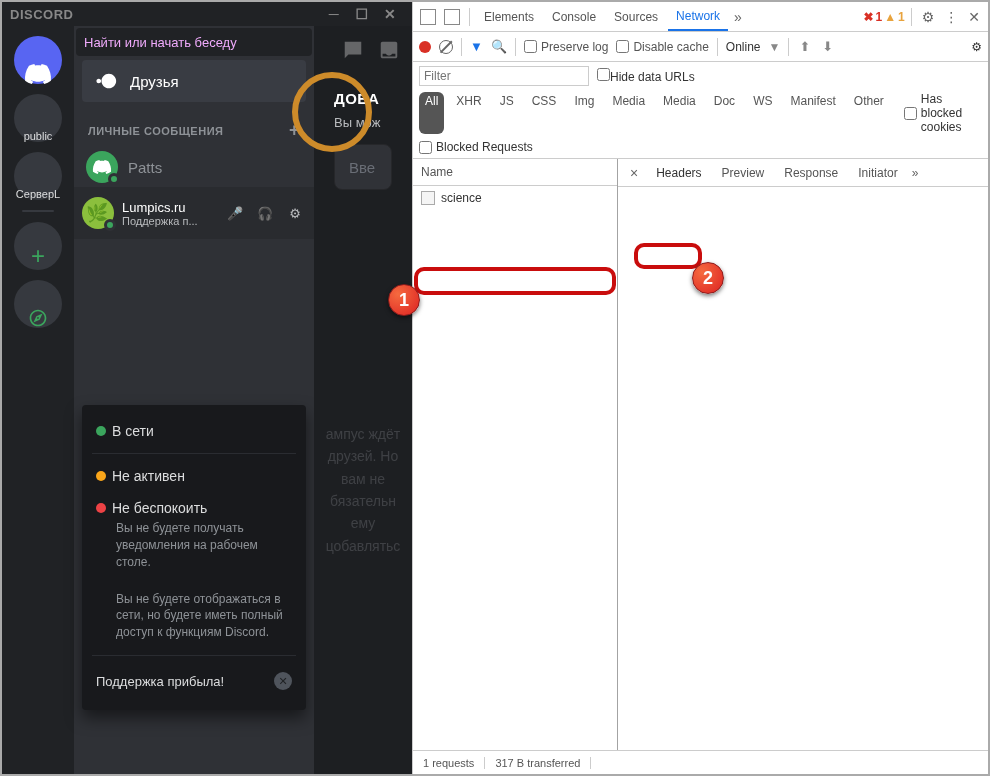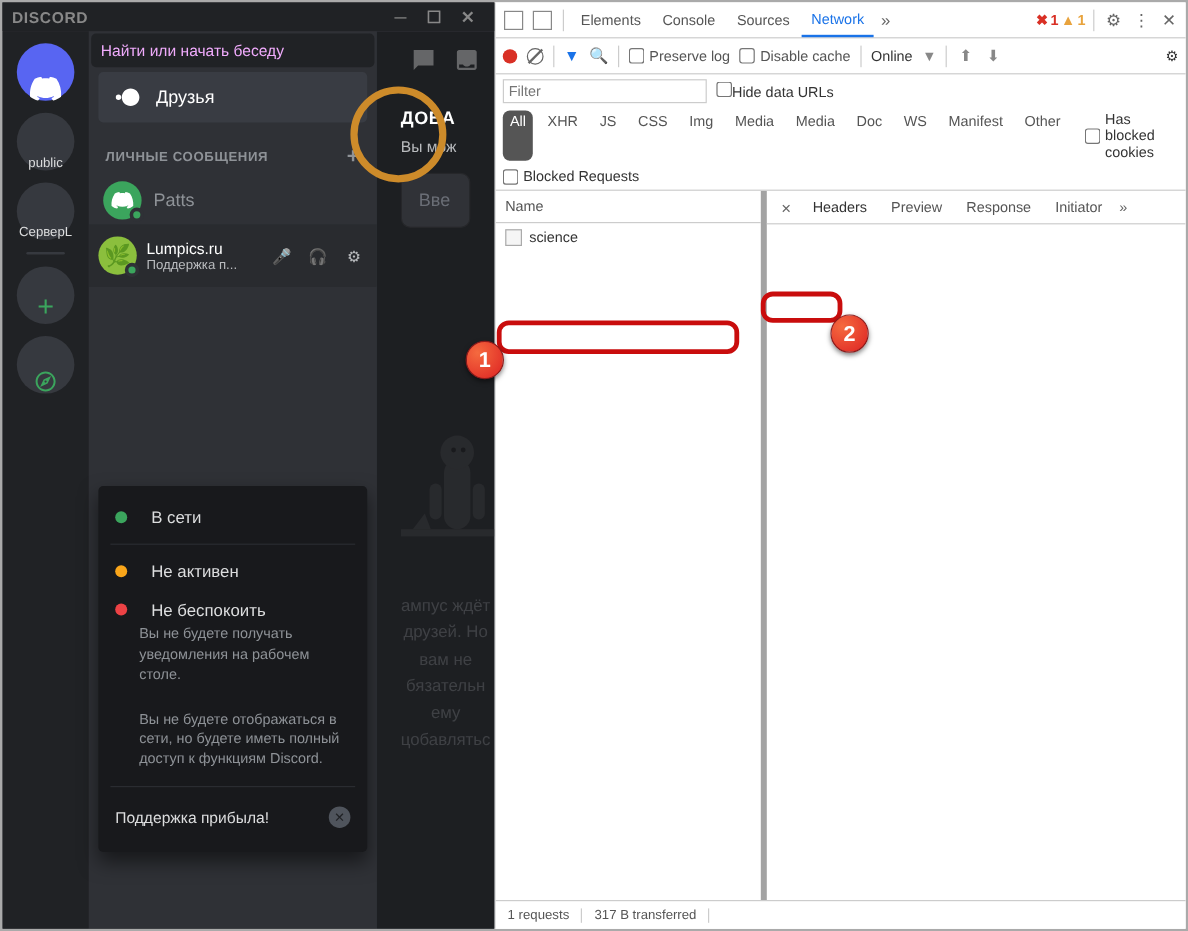--- a/index.html
+++ b/index.html
@@ -25,41 +25,41 @@
 .friends-tab{display:flex;align-items:center;padding:10px 14px;color:#fff;font-size:15px;font-weight:500;gap:12px;background:#393c43;margin:2px 8px;border-radius:4px}
 .friends-tab svg{width:22px;height:22px;fill:#fff}
 .dm-header{display:flex;align-items:center;justify-content:space-between;padding:16px 14px 6px;color:#8e9297;font-size:11px;font-weight:600;letter-spacing:.5px}
 .dm-header .plus{font-size:18px;cursor:pointer}
 .dm-item{display:flex;align-items:center;padding:4px 12px;gap:10px;color:#8e9297;font-size:15px;cursor:pointer}
 .dm-item .avatar{width:32px;height:32px;border-radius:50%;background:#3ba55d;display:flex;align-items:center;justify-content:center;position:relative}
 .dm-item .avatar svg{width:20px;height:14px;fill:#fff}
 .status-dot{position:absolute;bottom:-2px;right:-2px;width:12px;height:12px;border-radius:50%;background:#3ba55d;border:3px solid #2f3136}
 .status-menu{position:absolute;left:8px;right:8px;bottom:64px;background:#18191c;border-radius:4px;padding:10px 0;color:#b9bbbe;font-size:13px;box-shadow:0 8px 16px rgba(0,0,0,.5)}
 .status-item{padding:8px 14px;cursor:pointer}
-.status-item .title{display:flex;align-items:center;gap:20px;color:#dcddde;font-size:14px}
+.status-item .title{display:flex;align-items:center;gap:6px;color:#dcddde;font-size:14px}
 .status-item .desc{color:#8e9297;font-size:12px;margin-top:4px;margin-left:20px;line-height:1.4}
 .status-bullet{width:10px;height:10px;border-radius:50%}
 .status-sep{height:1px;background:#2a2c31;margin:6px 10px}
 .status-support{display:flex;align-items:center;justify-content:space-between;padding:10px 14px;color:#dcddde;font-size:13px}
 .status-support .close{width:18px;height:18px;border-radius:50%;background:#4f545c;display:flex;align-items:center;justify-content:center;font-size:11px;color:#202225}
 .user-panel{height:52px;background:#292b2f;display:flex;align-items:center;padding:0 8px;gap:8px;color:#fff;font-size:13px}
 .user-panel .avatar{width:32px;height:32px;border-radius:50%;background:#8bbf3d;position:relative;display:flex;align-items:center;justify-content:center;font-size:18px}
 .user-panel .name{flex:1;overflow:hidden}
 .user-panel .name .u{font-weight:400;font-size:13px}
 .user-panel .name .s{font-size:11px;color:#b9bbbe;white-space:nowrap;overflow:hidden;text-overflow:ellipsis}
 .user-panel .icon{width:22px;text-align:center;color:#b9bbbe;cursor:pointer}
 .main-area{flex:1;background:#36393f;display:flex;flex-direction:column;overflow:hidden;position:relative}
 .main-header{height:48px;display:flex;align-items:center;justify-content:flex-end;padding:0 12px;gap:14px}
 .main-header svg{width:22px;height:22px;fill:#b9bbbe}
 .overlay{position:absolute;inset:0;background:rgba(0,0,0,.45)}
 .add-friend{padding:16px 20px;color:#fff;position:relative;z-index:1}
 .add-friend h2{font-size:15px;font-weight:700;letter-spacing:.5px;margin-bottom:8px}
 .add-friend p{font-size:13px;color:#b9bbbe;margin-bottom:14px}
 .add-friend .input{height:46px;border:1px solid #26272a;border-radius:8px;background:#303237;display:flex;align-items:center;padding:0 14px;color:#6a6e76;font-size:15px}
-.wumpus-area{flex:1;display:flex;flex-direction:column;align-items:flex-start;justify-content:center;color:#72767d;font-size:14px;text-align:center;padding:20px;position:relative;z-index:0}
+.wumpus-area{flex:1;display:flex;flex-direction:row;align-items:center;justify-content:center;color:#72767d;font-size:14px;text-align:center;padding:20px;position:relative;z-index:0}
 .wumpus-svg{margin-bottom:30px}
 .wumpus-text{line-height:1.6;max-width:260px}
 .ring{position:absolute;width:80px;height:80px;border:6px solid #cd8b2a;border-radius:50%;top:70px;left:290px;z-index:5}
 
 
 .devtools{flex:1;background:#fff;display:flex;flex-direction:column;border-left:1px solid #ccc;font-size:12px;color:#333}
 .dt-tabs{height:30px;border-bottom:1px solid #ccc;display:flex;align-items:center;padding:0 4px;gap:2px}
 .dt-tabs .devicon{width:16px;height:16px;border:1px solid #888;margin:0 3px}
 .dt-tabs .tab{padding:6px 8px;color:#555;cursor:pointer}
 .dt-tabs .tab.active{color:#1a73e8;border-bottom:2px solid #1a73e8}
@@ -80,21 +80,21 @@
 .dt-filter{border-bottom:1px solid #ccc;padding:4px 6px;display:flex;flex-wrap:wrap;align-items:center;gap:8px;row-gap:6px}
 .dt-filter .filter-input{width:170px;height:20px;border:1px solid #ccc;padding:0 4px;font-size:12px;color:#888}
 .dt-filter .chip{padding:2px 6px;border-radius:6px;cursor:pointer;color:#555}
 .dt-filter .chip.active{background:#555;color:#fff}
 .dt-filter .row2{width:100%;display:flex;gap:6px}
 .dt-timeline{height:54px;border-bottom:1px solid #ccc;position:relative}
 .dt-timeline .ticks{display:flex;justify-content:space-between;padding:2px 8px;font-size:10px;color:#888}
 .dt-timeline .bar{position:absolute;left:4px;right:4px;top:18px;height:5px;background:#1a73e8}
 .dt-timeline .bar2{position:absolute;left:4px;right:4px;top:23px;height:4px;background:#3ba55d}
 .dt-content{flex:1;display:flex;overflow:hidden}
-.dt-namecol{width:226px;border-right:5px solid #a3a3a3;display:flex;flex-direction:column}
+.dt-namecol{width:205px;border-right:1px solid #a3a3a3;display:flex;flex-direction:column}
 .dt-namecol .hdr{padding:6px 8px;border-bottom:1px solid #ccc;color:#555}
 .dt-namecol .row{padding:5px 8px;display:flex;align-items:center;gap:6px;cursor:pointer}
 .dt-namecol .row .fileicon{width:14px;height:14px;border:1px solid #aaa;background:#f5f5f5}
 .dt-detail{flex:1;display:flex;flex-direction:column}
 .dt-detail-tabs{height:28px;border-bottom:1px solid #ccc;display:flex;align-items:center;padding:0 4px}
 .dt-detail-tabs .x{padding:4px 8px;cursor:pointer;color:#666;font-size:14px}
 .dt-detail-tabs .dtab{padding:6px 10px;color:#555;cursor:pointer}
 .dt-detail-tabs .dtab.active{color:#333}
 .dt-detail-tabs .more{padding:4px;color:#666}
 .dt-detail-body{flex:1;padding:8px}

